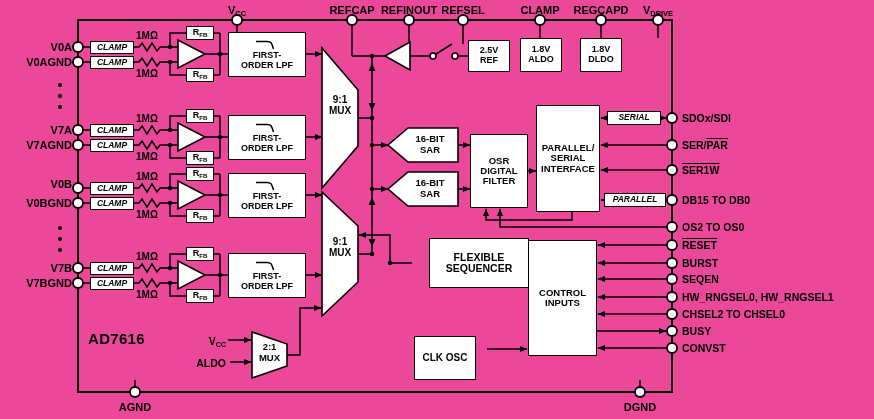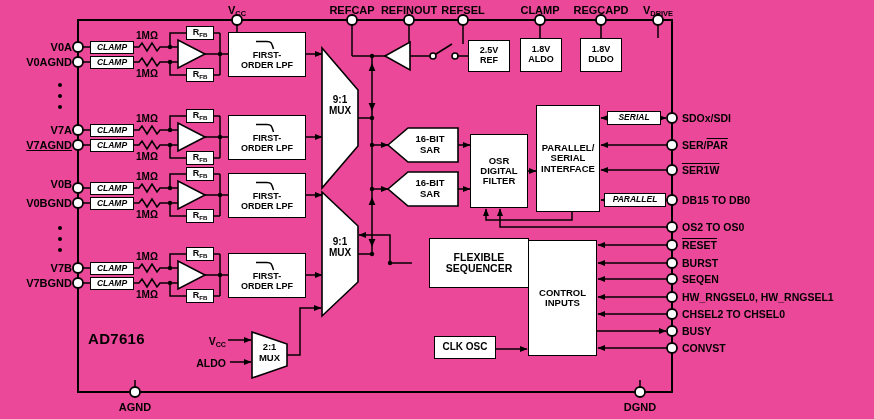--- a/index.html
+++ b/index.html
@@ -165,21 +165,21 @@
   <div class="lbl ctr f11" style="left:495px;top:3px;width:90px;">CLAMP</div>
   <div class="lbl ctr f11" style="left:556px;top:3px;width:90px;">REGCAPD</div>
   <div class="lbl ctr f11" style="left:613px;top:3px;width:90px;"><span>V</span><span class="sub">DRIVE</span></div>
 
   <div class="lbl ctr f11" style="left:95px;top:400px;width:80px;">AGND</div>
   <div class="lbl ctr f11" style="left:600px;top:400px;width:80px;">DGND</div>
 
   <div class="lbl rgt f11" style="left:16px;top:40px;width:56px;">V0A</div>
   <div class="lbl rgt f11" style="left:16px;top:55px;width:56px;">V0AGND</div>
   <div class="lbl rgt f11" style="left:16px;top:123px;width:56px;">V7A</div>
-  <div class="lbl rgt f11" style="left:16px;top:138px;width:56px;text-decoration:underline;">V7AGND</div>
+  <div class="lbl rgt f11" style="left:16px;top:138px;width:56px;">V7AGND</div>
   <div class="lbl rgt f11" style="left:16px;top:177px;width:56px;">V0B</div>
   <div class="lbl rgt f11" style="left:16px;top:196px;width:56px;">V0BGND</div>
   <div class="lbl rgt f11" style="left:16px;top:261px;width:56px;">V7B</div>
   <div class="lbl rgt f11" style="left:16px;top:276px;width:56px;">V7BGND</div>
 
   <div class="lbl f105" style="left:682px;top:111px;">SDOx/SDI</div>
   <div class="lbl f105" style="left:682px;top:138px;"><span>SER/</span><span class="ovl">PAR</span></div>
   <div class="lbl f105" style="left:682px;top:163px;"><span class="ovl">SER1W</span></div>
   <div class="lbl f105" style="left:682px;top:193px;">DB15 TO DB0</div>
   <div class="lbl f105" style="left:682px;top:220px;">OS2 TO OS0</div>
@@ -310,21 +310,21 @@
     </div>
 
   <div class="box f105" style="left:412px;top:238px;width:100px;height:50px;margin-left:17px;">
       <div>FLEXIBLE</div>
       <div>SEQUENCER</div>
     </div>
   <div class="box f95" style="left:528px;top:240px;width:69px;height:116px;">
       <div>CONTROL</div>
       <div>INPUTS</div>
     </div>
-  <div class="box f10" style="left:434px;top:336px;width:62px;height:23px;">CLK OSC</div>
+  <div class="box f10" style="left:414px;top:336px;width:62px;height:44px;">CLK OSC</div>
 
   <div class="lbl ctr f95" style="left:253px;top:341px;width:33px;line-height:11px;">
       <div>2:1</div>
       <div>MUX</div>
     </div>
   <div class="lbl rgt f105" style="left:188px;top:334px;width:38px;"><span>V</span><span class="sub">CC</span></div>
   <div class="lbl rgt f105" style="left:186px;top:356px;width:40px;">ALDO</div>
 
   <div class="lbl" style="left:88px;top:332px;font-size:15px;letter-spacing:0.3px;">AD7616</div>
 

